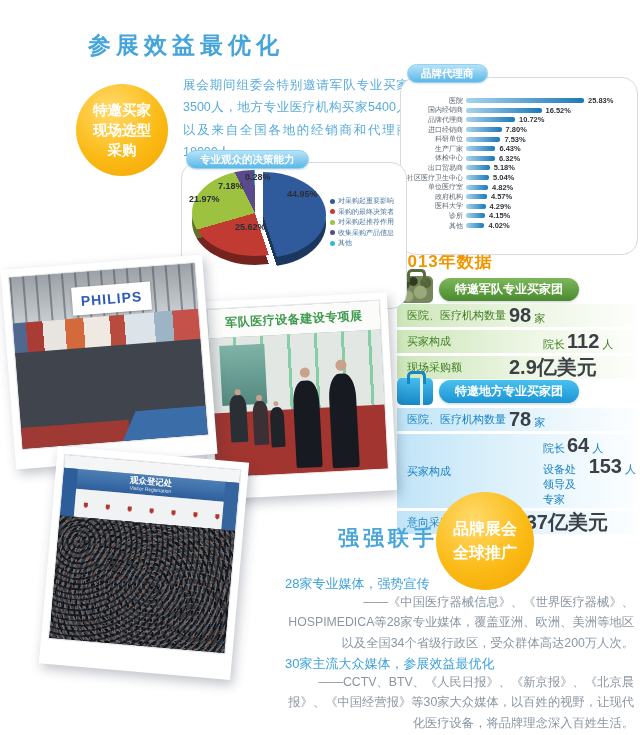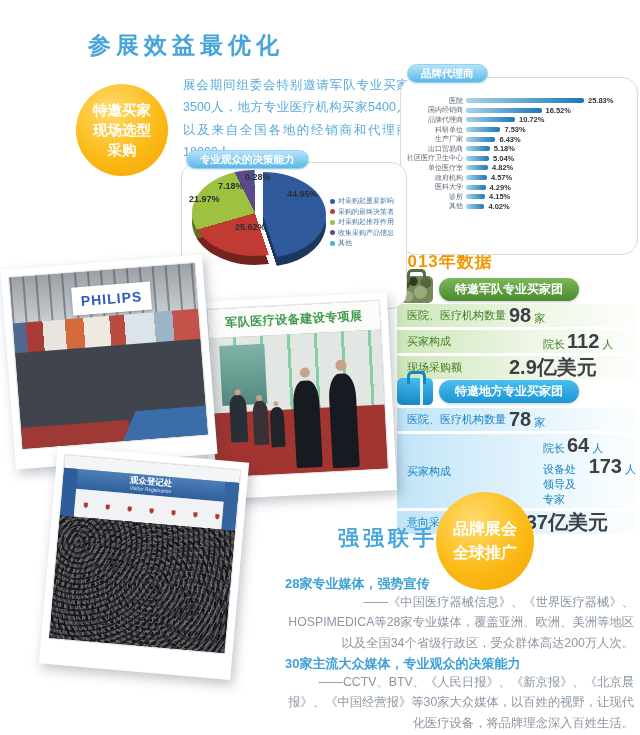--- a/index.html
+++ b/index.html
@@ -151,21 +151,21 @@
   .stats-group[data-theme="green"] .srow{background:linear-gradient(90deg,#cde6ba,#edf6e4 55%,#fdfefb);}
   .stats-group[data-theme="green"] .srow-label,
   .stats-group[data-theme="green"] .vpre,
   .stats-group[data-theme="green"] .vsuf{color:#3f7d21;}
   .stats-group[data-theme="blue"] .srow{background:linear-gradient(90deg,#c0e4f7,#e4f4fc 55%,#fcfeff);}
   .stats-group[data-theme="blue"] .srow-label,
   .stats-group[data-theme="blue"] .vpre,
   .stats-group[data-theme="blue"] .vsuf{color:#1a82c4;}
 
   
-  .media-heading{font-size:13px;font-weight:bold;color:#3da0d8;white-space:nowrap;}
+  .media-heading{font-size:13px;font-weight:normal;color:#3da0d8;white-space:nowrap;}
   .media-body{width:349px;font-size:12.3px;color:#8b96a1;line-height:1.66;text-align:right;}
   #media1-h{left:285px;top:575px;} #media1-b{left:285px;top:592px;}
   #media2-h{left:285px;top:655px;} #media2-b{left:285px;top:672px;}
 </style>
 </head>
 <body>
 
 <div id="page">
 
   <div class="abs main-title">参展效益最优化</div>
@@ -192,28 +192,38 @@
         <span class="bar-label">国内经销商</span>
         <span class="bar" style="width: 75.5px;"></span>
         <span class="bar-value">16.52%</span>
       </div>
       <div class="bar-row">
         <span class="bar-label">品牌代理商</span>
         <span class="bar" style="width: 49px;"></span>
         <span class="bar-value">10.72%</span>
       </div>
       <div class="bar-row">
+        <span class="bar-label">进口经销商</span>
+        <span class="bar" style="width: 35.6px;"></span>
+        <span class="bar-value">7.80%</span>
+      </div>
+      <div class="bar-row">
         <span class="bar-label">科研单位</span>
         <span class="bar" style="width: 34.4px;"></span>
         <span class="bar-value">7.53%</span>
       </div>
       <div class="bar-row">
         <span class="bar-label">生产厂家</span>
         <span class="bar" style="width: 29.4px;"></span>
         <span class="bar-value">6.43%</span>
+      </div>
+      <div class="bar-row">
+        <span class="bar-label">体检中心</span>
+        <span class="bar" style="width: 28.9px;"></span>
+        <span class="bar-value">6.32%</span>
       </div>
       <div class="bar-row">
         <span class="bar-label">出口贸易商</span>
         <span class="bar" style="width: 23.7px;"></span>
         <span class="bar-value">5.18%</span>
       </div>
       <div class="bar-row">
         <span class="bar-label">社区医疗卫生中心</span>
         <span class="bar" style="width: 23px;"></span>
         <span class="bar-value">5.04%</span>
@@ -365,21 +375,21 @@
         <div class="srow">
           <span class="srow-label">买家构成</span>
           <span class="srow-values">
             <span class="vline">
               <span class="vpre">院长</span>
               <span class="vnum">64</span>
               <span class="vsuf">人</span>
             </span>
             <span class="vline">
               <span class="vpre">设备处领导及专家</span>
-              <span class="vnum">173</span>
+              <span class="vnum">153</span>
               <span class="vsuf">人</span>
             </span>
           </span>
         </div>
         <div class="srow">
           <span class="srow-label">意向采购额</span>
           <span class="srow-values">
             <span class="vline">
               <span class="vnum">2.37亿美元</span>
             </span>
@@ -391,21 +401,21 @@
   <div class="abs ycircle" id="partner-badge">
     <div>
       <span>品牌展会</span>
       <span>全球推广</span>
     </div>
   </div>
   <div class="abs partner-title">强强联手</div>
 
   <div class="abs media-heading" id="media1-h">28家专业媒体，强势宣传</div>
   <div class="abs media-body" id="media1-b">——《中国医疗器械信息》、《世界医疗器械》、HOSPIMEDICA等28家专业媒体，覆盖亚洲、欧洲、美洲等地区以及全国34个省级行政区，受众群体高达200万人次。</div>
-  <div class="abs media-heading" id="media2-h">30家主流大众媒体，专业观众的决策能力</div>
+  <div class="abs media-heading" id="media2-h">30家主流大众媒体，参展效益最优化</div>
   <div class="abs media-body" id="media2-b">——CCTV、BTV、《人民日报》、《新京报》、《北京晨报》、《中国经营报》等30家大众媒体，以百姓的视野，让现代化医疗设备，将品牌理念深入百姓生活。</div>
 
 <span class="pie-pct" style="left: 287px; top: 189px;">44.95%</span>
     <span class="pie-pct" style="left: 235px; top: 222px;">25.62%</span>
     <span class="pie-pct" style="left: 189px; top: 194px;">21.97%</span>
     <span class="pie-pct" style="left: 218px; top: 181px;">7.18%</span>
     <span class="pie-pct" style="left: 245px; top: 172px;">0.28%</span>
   </div>
 
 </body></html>

